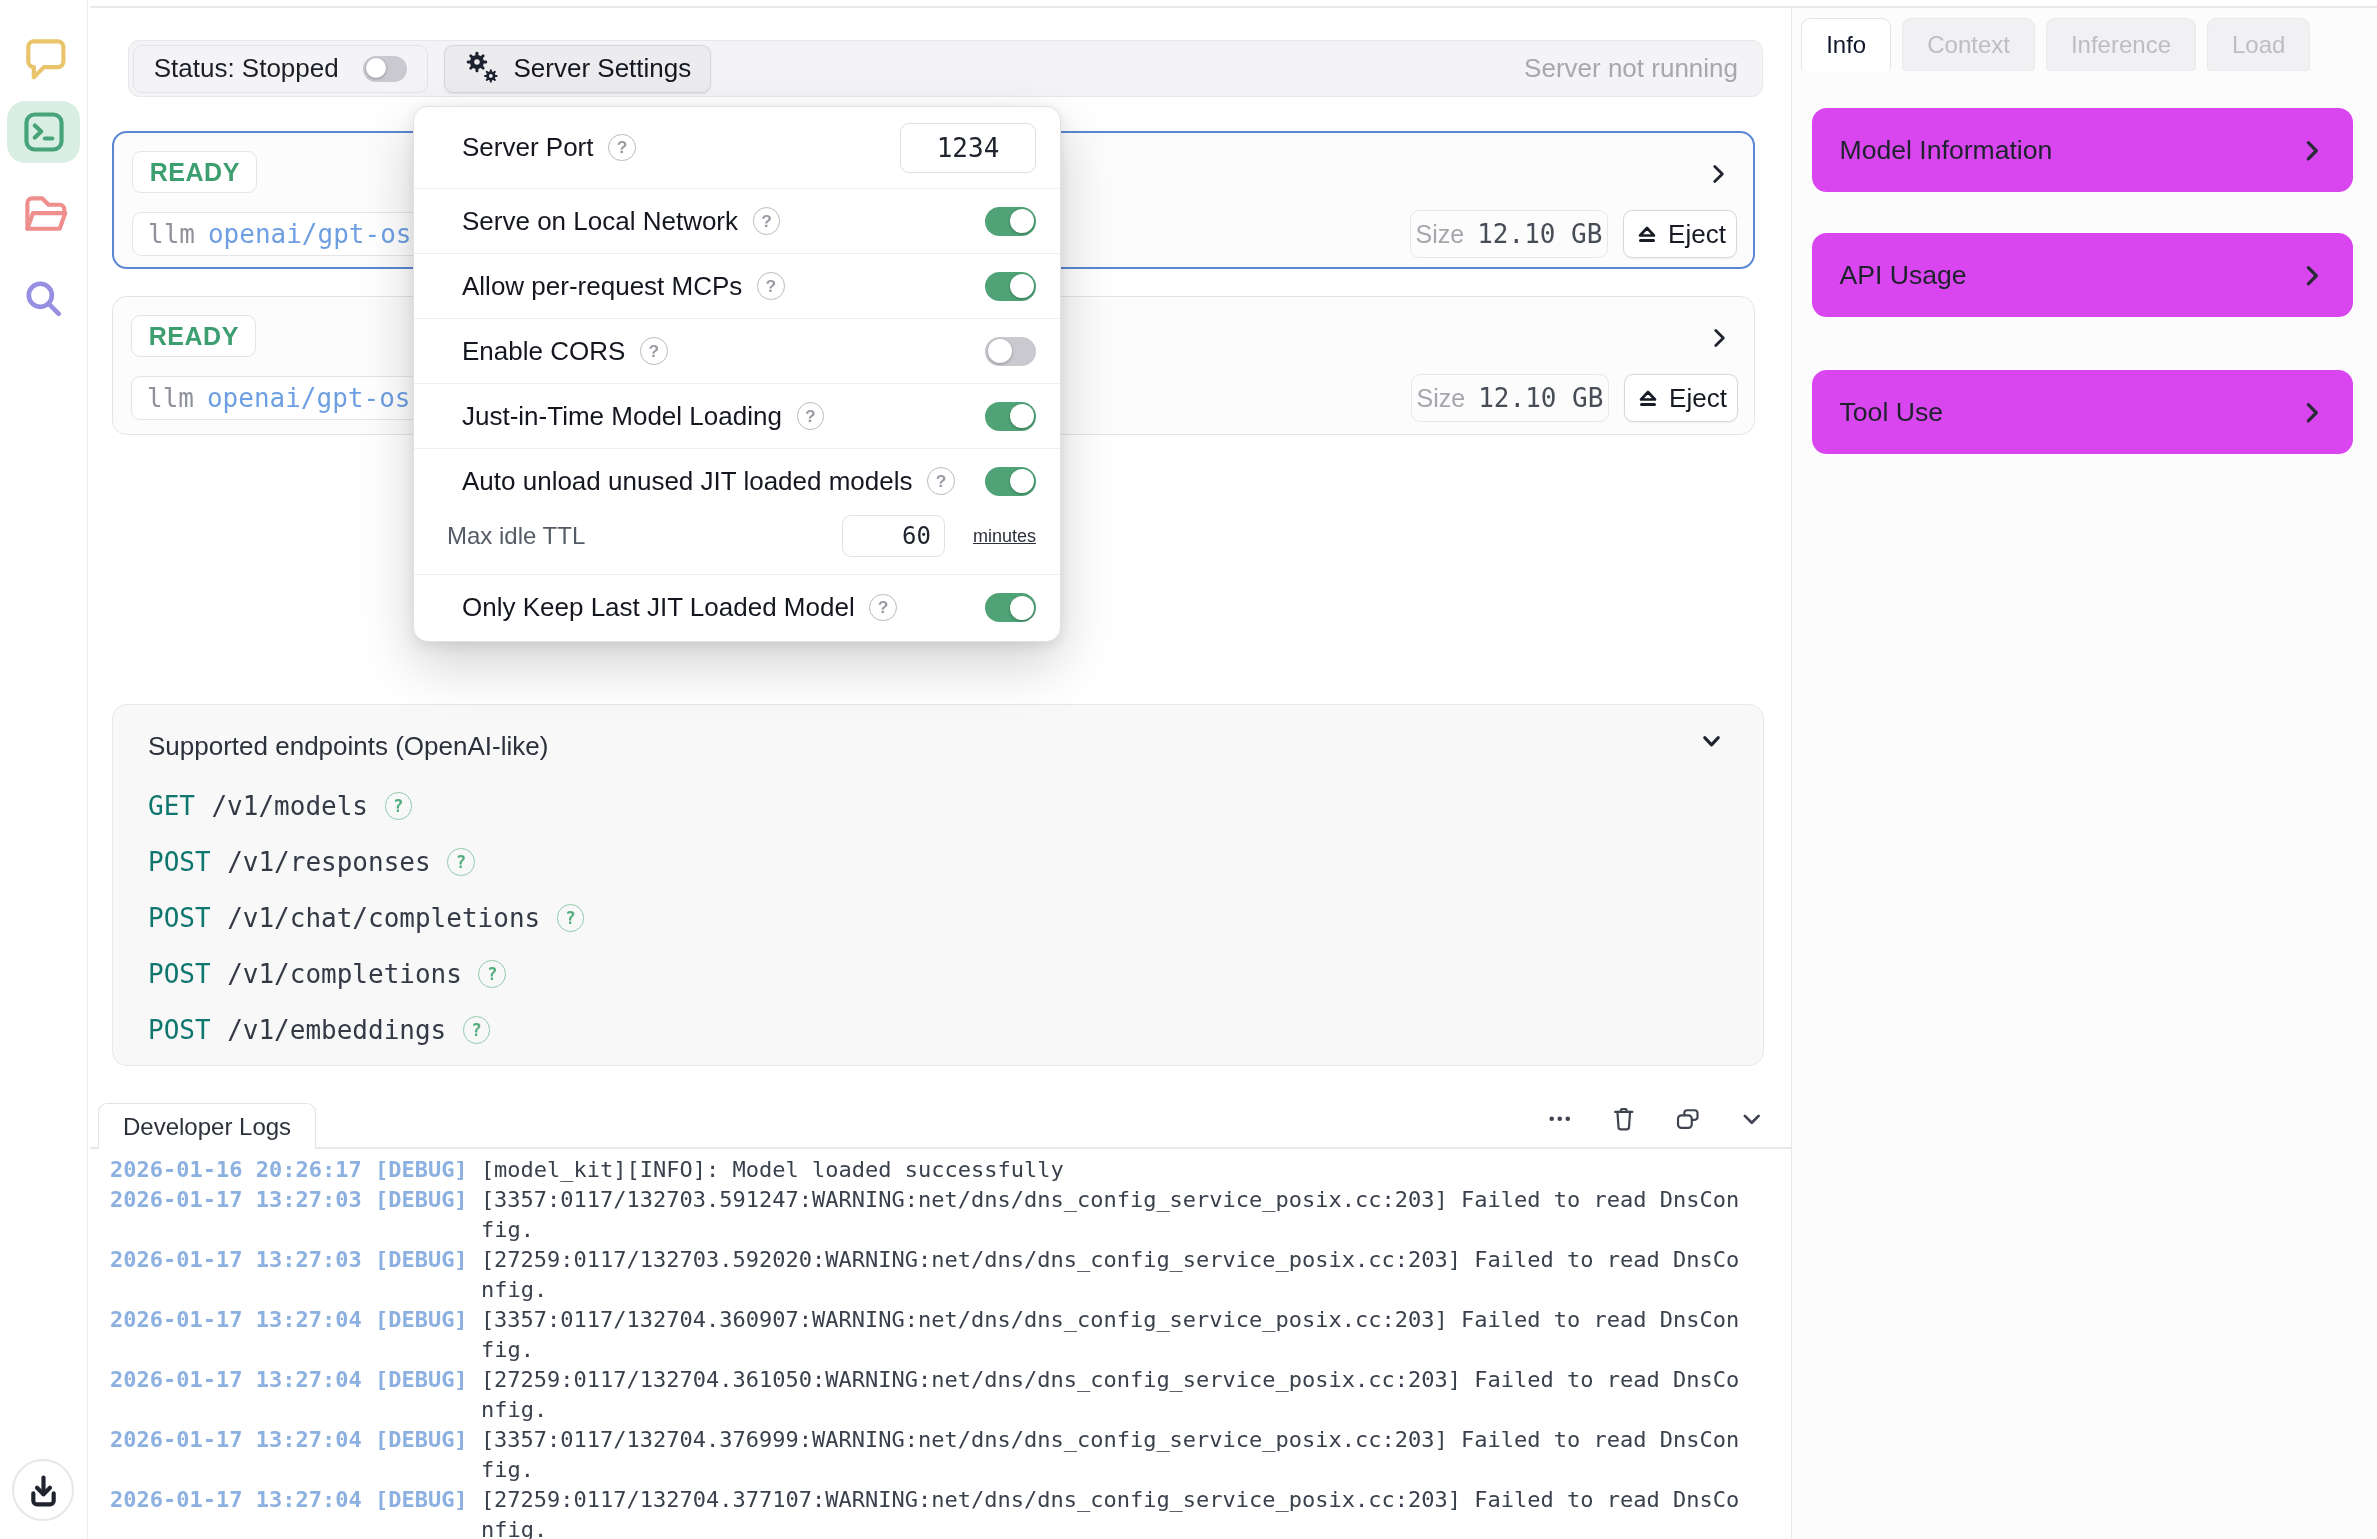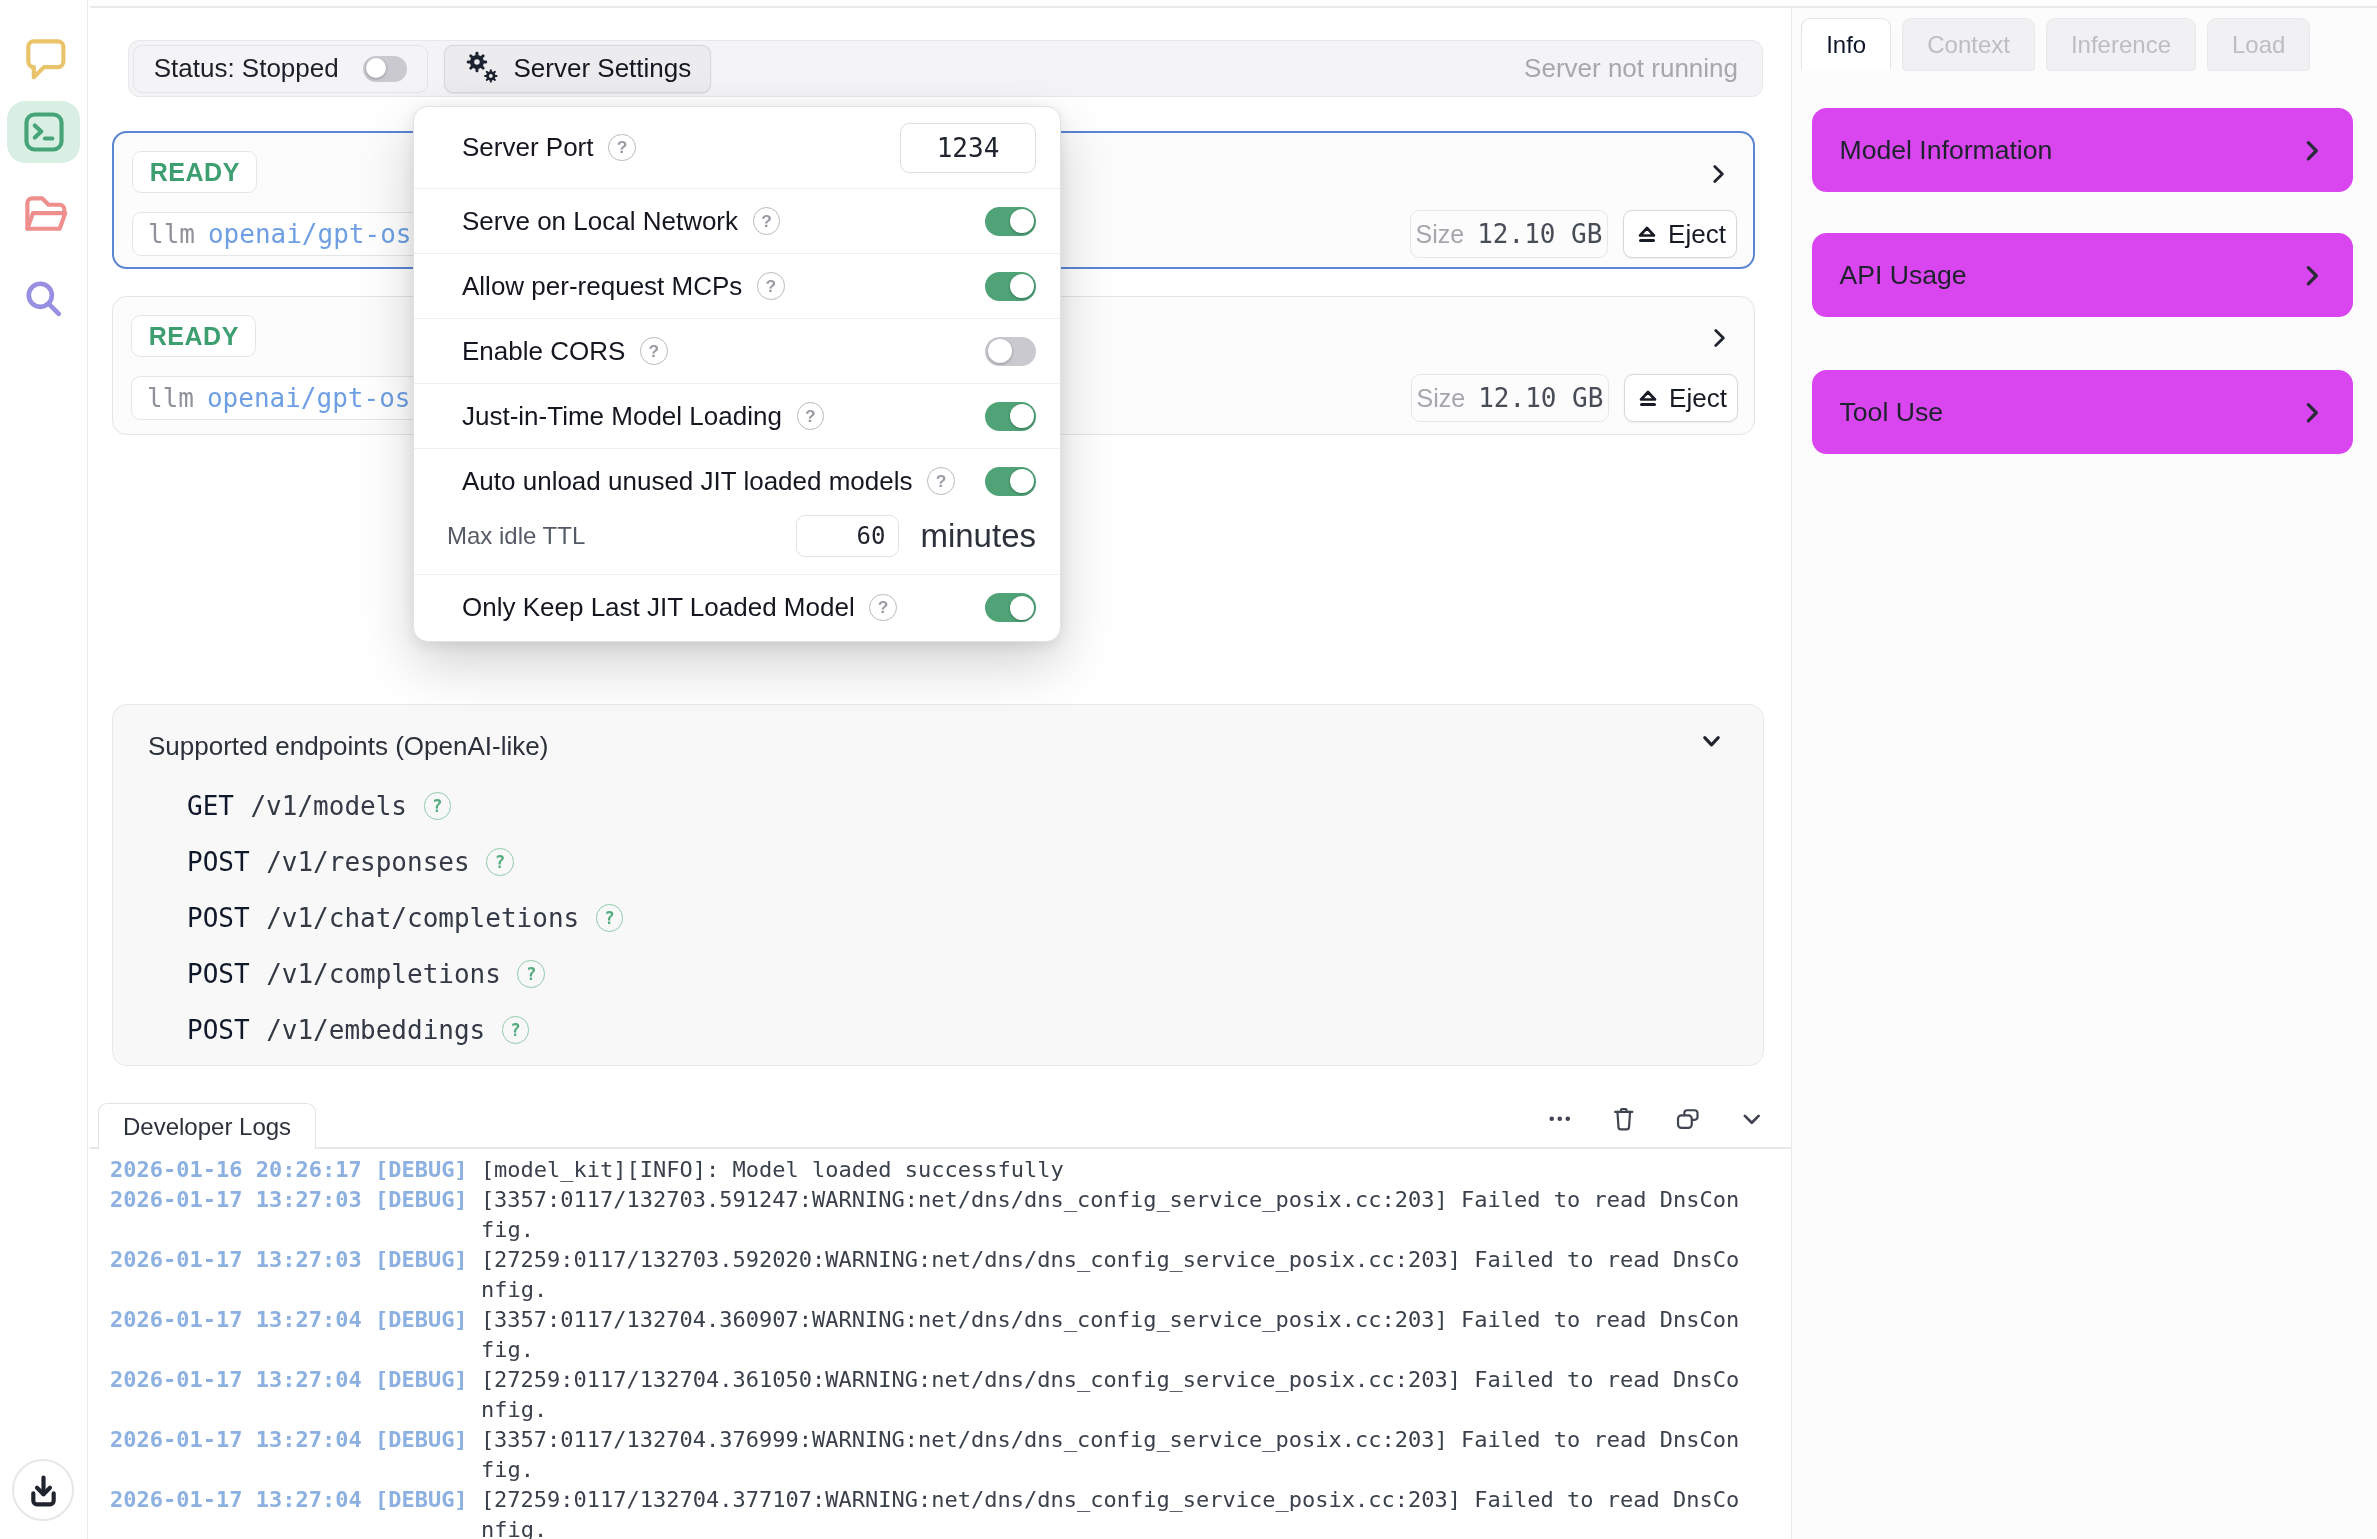--- a/index.html
+++ b/index.html
@@ -64,30 +64,30 @@
   .plabel{display:flex;align-items:center;gap:14.7px;font-size:26px;color:#14171f;}
   .help{width:27.5px;height:27.5px;border-radius:50%;border:1.8px solid #b9b9c0;color:#9a9aa2;font-size:17.4px;font-weight:700;
         display:inline-flex;align-items:center;justify-content:center;box-sizing:border-box;flex:0 0 auto;cursor:pointer;}
   .help.green{border-color:#8fcbaa;color:#53ac7d;}
   .portinput{width:136px;height:50px;border:1.8px solid #dedee0;border-radius:9.2px;text-align:center;font-size:26px;color:#20242e;
              font-family:"DejaVu Sans Mono",monospace;box-sizing:border-box;background:#fff;}
   .subrow{display:flex;align-items:center;padding:0 24px 14.7px 33px;height:46px;}
   .subrow .sublabel{font-size:24px;color:#555b66;flex:1;}
   .ttlinput{width:103px;height:42px;border:1.8px solid #e2e2e4;border-radius:9.2px;text-align:right;padding-right:13px;font-size:24px;
             color:#20242e;font-family:"DejaVu Sans Mono",monospace;box-sizing:border-box;background:#fff;}
-  .unit{font-size:33px;color:#2c313c;margin-left:21px;}
+  .unit{font-size:18px;color:#2c313c;margin-left:28px;text-decoration:underline;}
 
   
   .endpoints{position:absolute;left:112px;top:704px;width:1652px;height:362px;background:#f8f8f9;border:1.8px solid #e8e8ea;
              border-radius:14.7px;box-sizing:border-box;}
   .ep-title{position:absolute;left:35px;top:26px;font-size:26px;color:#2b303b;}
   .ep-collapse{position:absolute;right:37px;top:22px;cursor:pointer;}
   .ep-list{position:absolute;left:35px;top:73px;right:37px;}
   .ep-row{height:56px;display:flex;align-items:center;gap:16.5px;font-size:26px;}
-  .ep-method{color:#0f172a;margin-left:39px;}
+  .ep-method{color:#0f766e;}
   .ep-path{color:#333945;}
 
   
   .logline{position:absolute;left:90px;top:1147px;width:1701px;height:1.8px;background:#e8e8ea;}
   .logtab{position:absolute;left:98px;top:1103px;height:46px;padding:0 24px;background:#fff;border:1.8px solid #e3e3e5;border-bottom:none;
           border-radius:9.2px 9.2px 0 0;display:flex;align-items:center;font-size:24px;color:#2c313b;z-index:2;box-sizing:border-box;}
   .logicons{position:absolute;left:1546px;top:1097px;width:220px;height:44px;display:flex;align-items:center;justify-content:space-between;}
   .logicons .ic{cursor:pointer;display:flex;align-items:center;}
   .logbody{position:absolute;left:110px;top:1155px;width:1638px;font-family:"DejaVu Sans Mono",monospace;font-size:22px;
            line-height:30px;color:#3a404c;}

